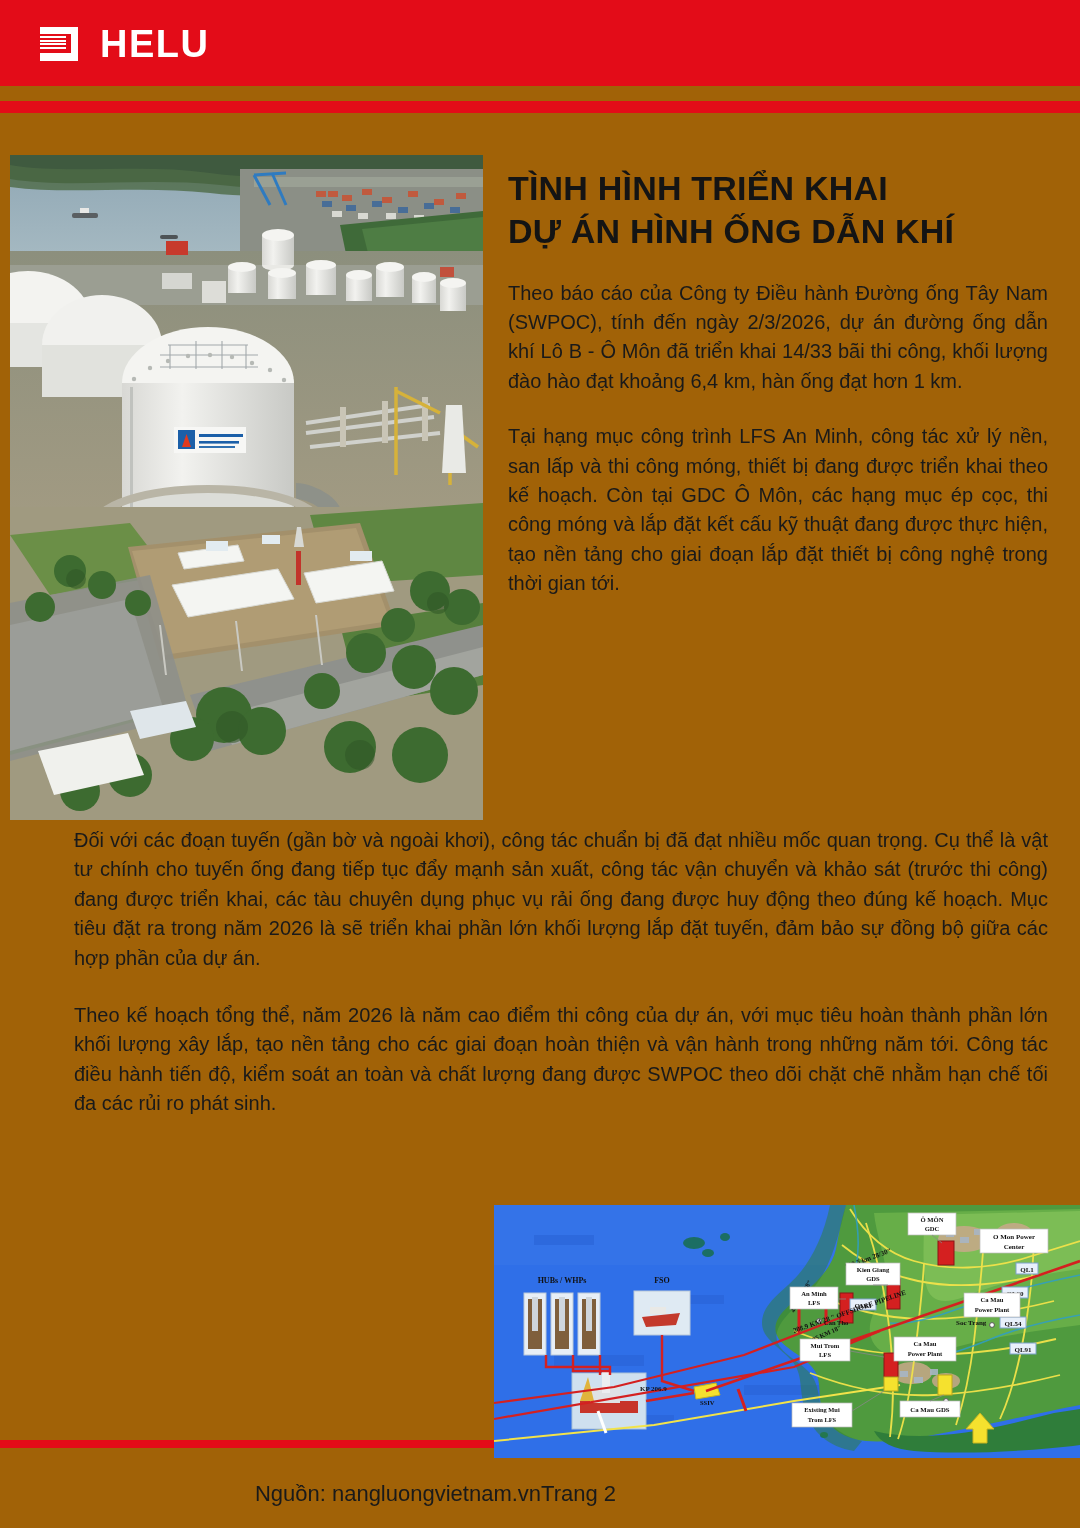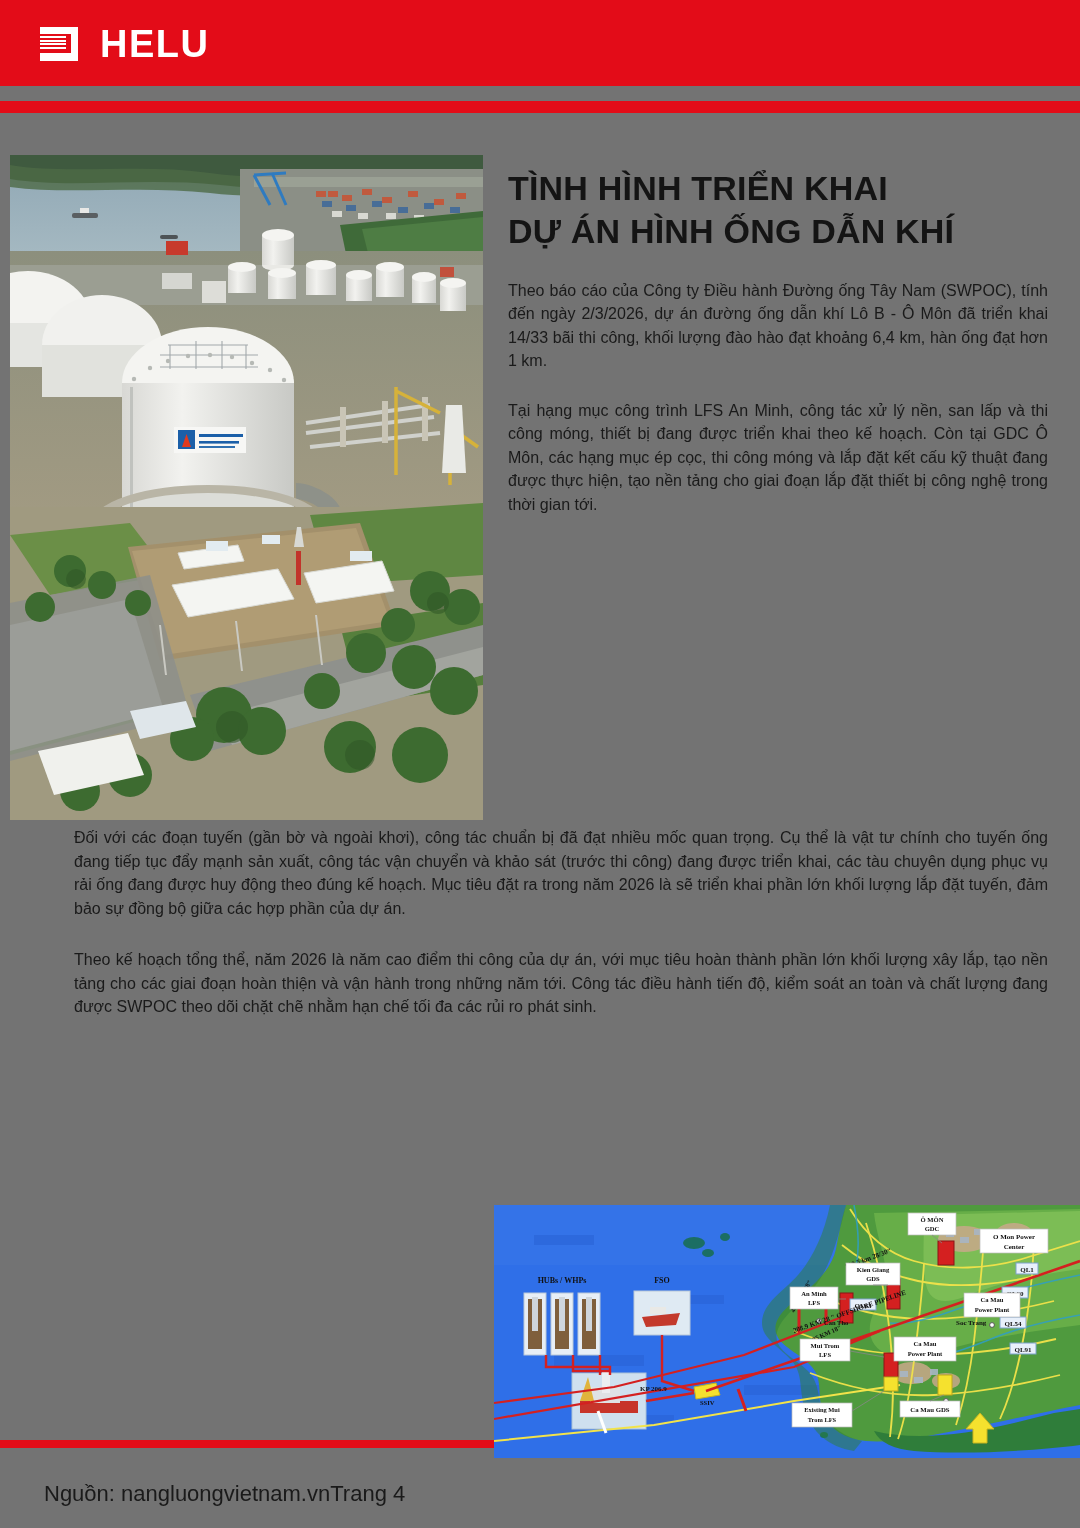--- a/index.html
+++ b/index.html
@@ -9,21 +9,21 @@
     height: 1528px;
     background: #ffffff;
     font-family: "Liberation Sans", sans-serif;
     overflow: hidden;
   }
 
   .page {
     position: relative;
     width: 1080px;
     height: 1528px;
-    background: #737373;
+    background: #a16207;
   }
 
   
   .header-bar {
     position: absolute;
     left: 0; top: 0;
     width: 1080px; height: 86px;
     background: #e30c18;
   }
   .header-stripe {
@@ -88,21 +88,21 @@
   }
   .article-title {
     font-size: 34px;
     font-weight: 700;
     line-height: 1.26;
     color: #141414;
     letter-spacing: 0.2px;
     padding-top: 12px;
   }
   .para {
-    font-size: 16px;
+    font-size: 20px;
     line-height: 1.47;
     color: #1a1a1a;
     text-align: justify;
     margin-top: 26px;
   }
 
   
   .body-col {
     position: absolute;
     left: 34px; top: 826px;
@@ -135,21 +135,21 @@
     width: 494px; height: 8px;
     background: #e30c18;
   }
   .footer {
     position: absolute;
     left: 0; top: 1470px;
     width: 871px;
     height: 48px;
     display: flex;
     align-items: center;
-    justify-content: flex-start;
+    justify-content: center;
     padding: 0 44px;
   }
   .footer-text {
     font-size: 22px;
     color: #1a1a1a;
     line-height: 1;
   }
 
   
   .mlbl {
@@ -644,16 +644,16 @@
           <path d="M356,146 L390,152"></path>
         <path d="M358,206 L390,186"></path>
           <path d="M436,196 L450,190"></path>
       </g>
     </svg>
   </div>
 
   <div class="footer-rule"></div>
   <div class="footer">
     <div class="footer-text">Nguồn: nangluongvietnam.vn</div>
-    <div class="footer-text">Trang 4</div>
+    <div class="footer-text">Trang 2</div>
   </div>
 
 </div>
 
 </body></html>

